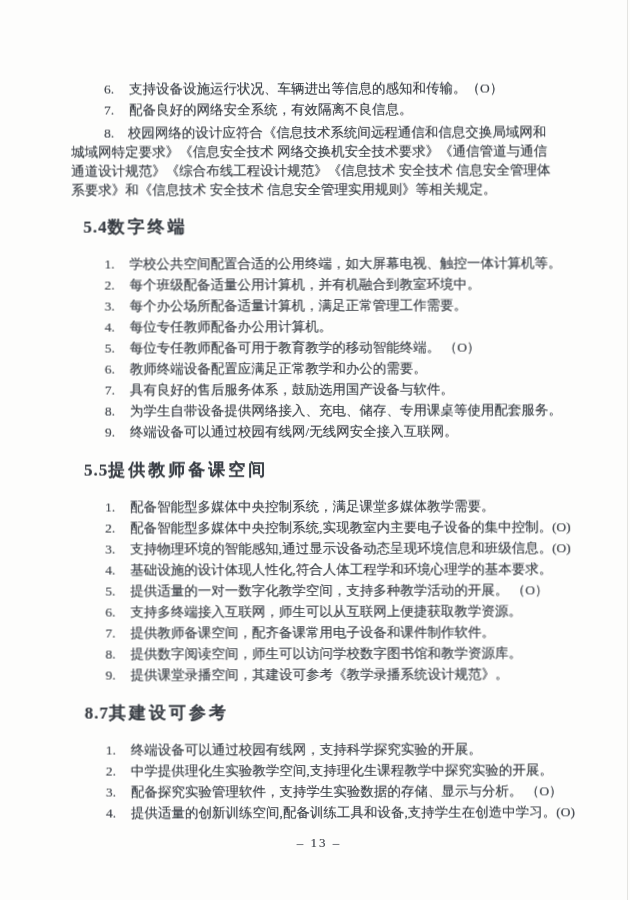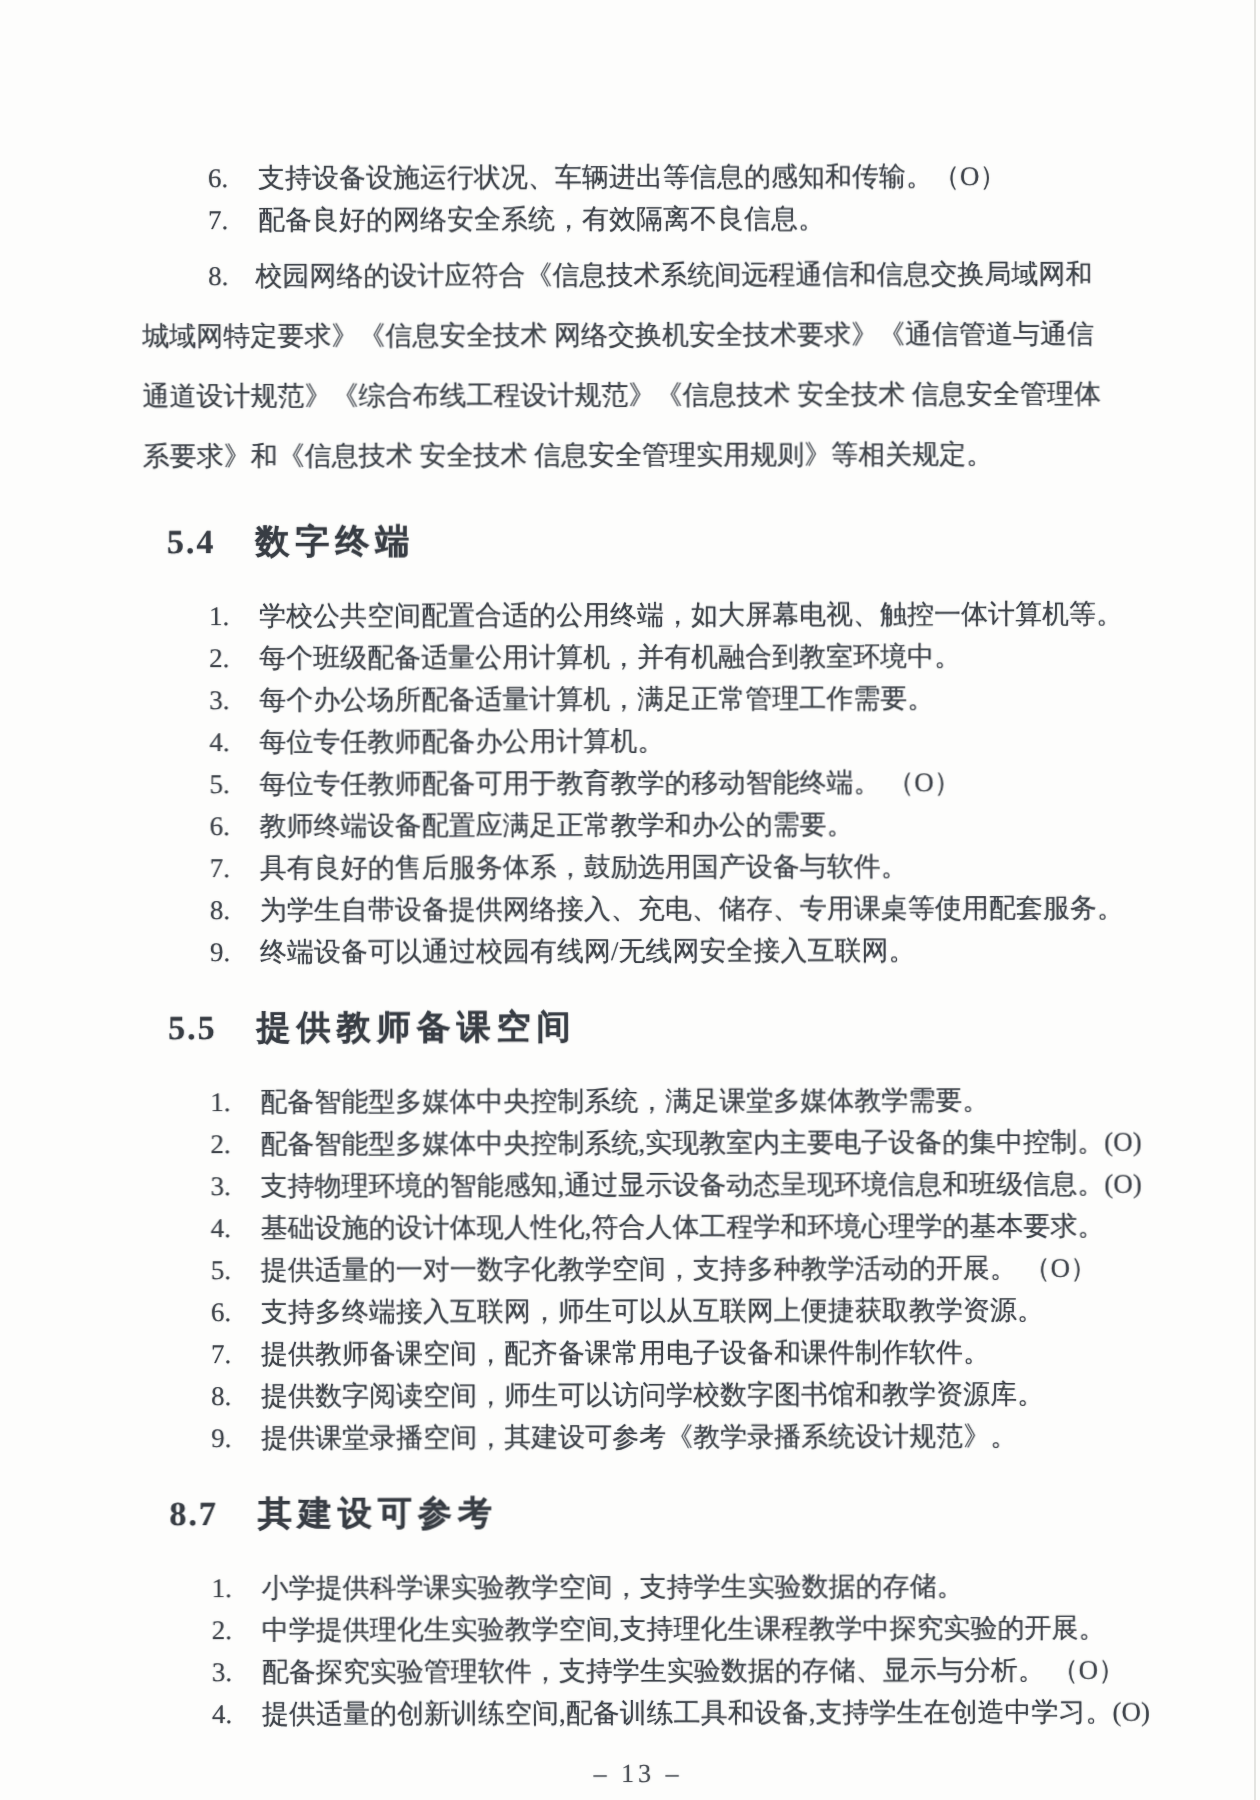--- a/index.html
+++ b/index.html
@@ -37,35 +37,35 @@
     line-height: 21px;
     white-space: nowrap;
   }
   .row .num {
     display: inline-block;
     margin-left: 33px;
     width: 25px;
   }
   .para {
     white-space: pre-line;
-    line-height: 30px;
+    line-height: 19px;
     text-indent: 33px;
     margin: 3px 0 0 0;
   }
   h2.sec {
     font-size: 17px;
     line-height: 24px;
     font-weight: bold;
     letter-spacing: 3px;
     color: #383d44;
     margin: 16px 0 14px 12px;
   }
   h2.sec .sec-num {
     letter-spacing: 1px;
-    margin-right: 20px;
+    margin-right: 0;
   }
   .footer {
     margin-top: 12px;
     text-align: center;
     font-size: 13px;
     line-height: 16px;
     letter-spacing: 2px;
     color: #4a4f56;
   }
 </style>
@@ -146,21 +146,21 @@
     <span class="num">8.</span><span>提供数字阅读空间，师生可以访问学校数字图书馆和教学资源库。</span>
   </div>
   <div class="row">
     <span class="num">9.</span><span>提供课堂录播空间，其建设可参考《教学录播系统设计规范》。</span>
   </div>
 
   <h2 class="sec">
     <span class="sec-num">8.7</span><span>其建设可参考</span>
   </h2>
   <div class="row">
-    <span class="num">1.</span><span>小学提供科学课实验教学空间，支持学生实验数据的存储。</span>
+    <span class="num">1.</span><span>终端设备可以通过校园有线网，支持科学探究实验的开展。</span>
   </div>
   <div class="row">
     <span class="num">2.</span><span>中学提供理化生实验教学空间,支持理化生课程教学中探究实验的开展。</span>
   </div>
   <div class="row">
     <span class="num">3.</span><span>配备探究实验管理软件，支持学生实验数据的存储、显示与分析。 （O）</span>
   </div>
   <div class="row">
     <span class="num">4.</span><span>提供适量的创新训练空间,配备训练工具和设备,支持学生在创造中学习。(O)</span>
   </div>

